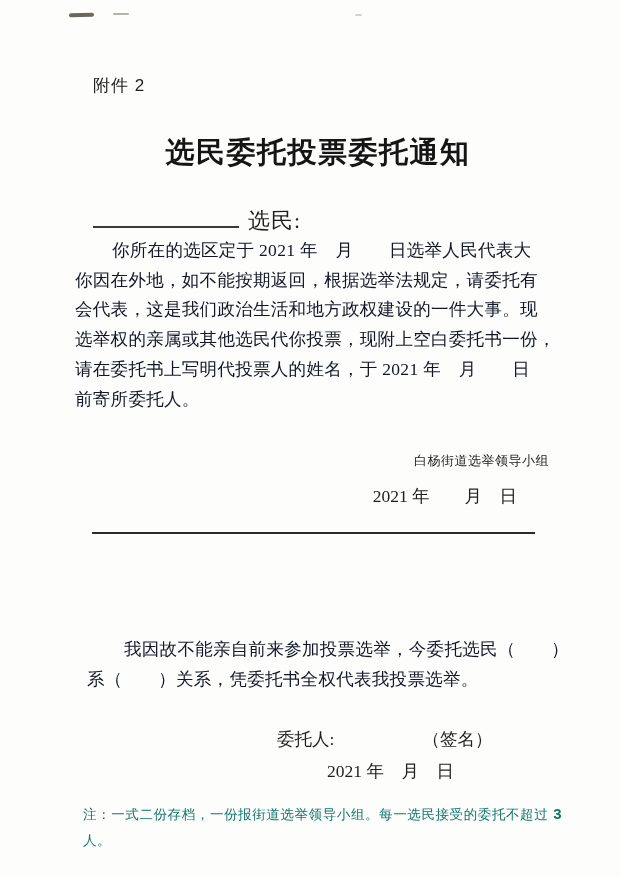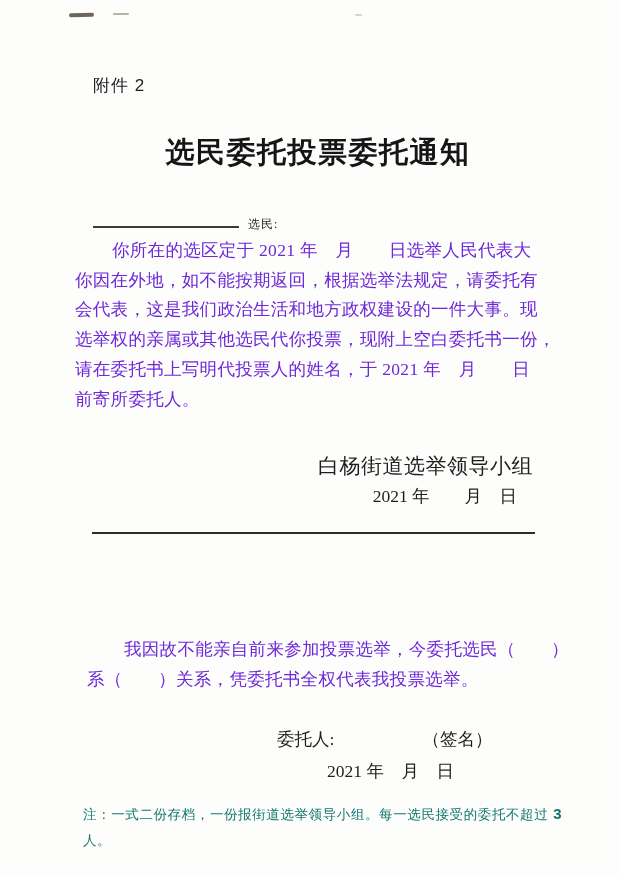--- a/index.html
+++ b/index.html
@@ -48,40 +48,40 @@
     left: 75px;
     top: 206px;
     width: 476px;
   }
   .line {
     height: 29.8px;
     line-height: 29.8px;
     font-size: 17.5px;
     letter-spacing: 0.3px;
     white-space: nowrap;
-    color: #6d28d9;
+    color: #0f172a;
   }
   .indent { text-indent: 37px; }
   .salutation-row { height: 29.8px; line-height: 29.8px; white-space: nowrap; }
   .blank-underline {
     display: inline-block;
     width: 146px;
     height: 20px;
     margin-left: 18px;
     margin-right: 9px;
     border-bottom: 2px solid #3a3a3a;
     vertical-align: baseline;
   }
-  .salutation-label { font-size: 12px; letter-spacing: 1px; }
+  .salutation-label { font-size: 22px; letter-spacing: 1px; }
 
   .notice-signer {
     position: absolute;
     top: 452px;
-    right: 87px;
-    font-size: 21px;
+    right: 71px;
+    font-size: 13px;
     letter-spacing: 0.5px;
     white-space: nowrap;
   }
   .notice-date {
     position: absolute;
     top: 484px;
     right: 103px;
     font-size: 17.5px;
     white-space: nowrap;
   }

